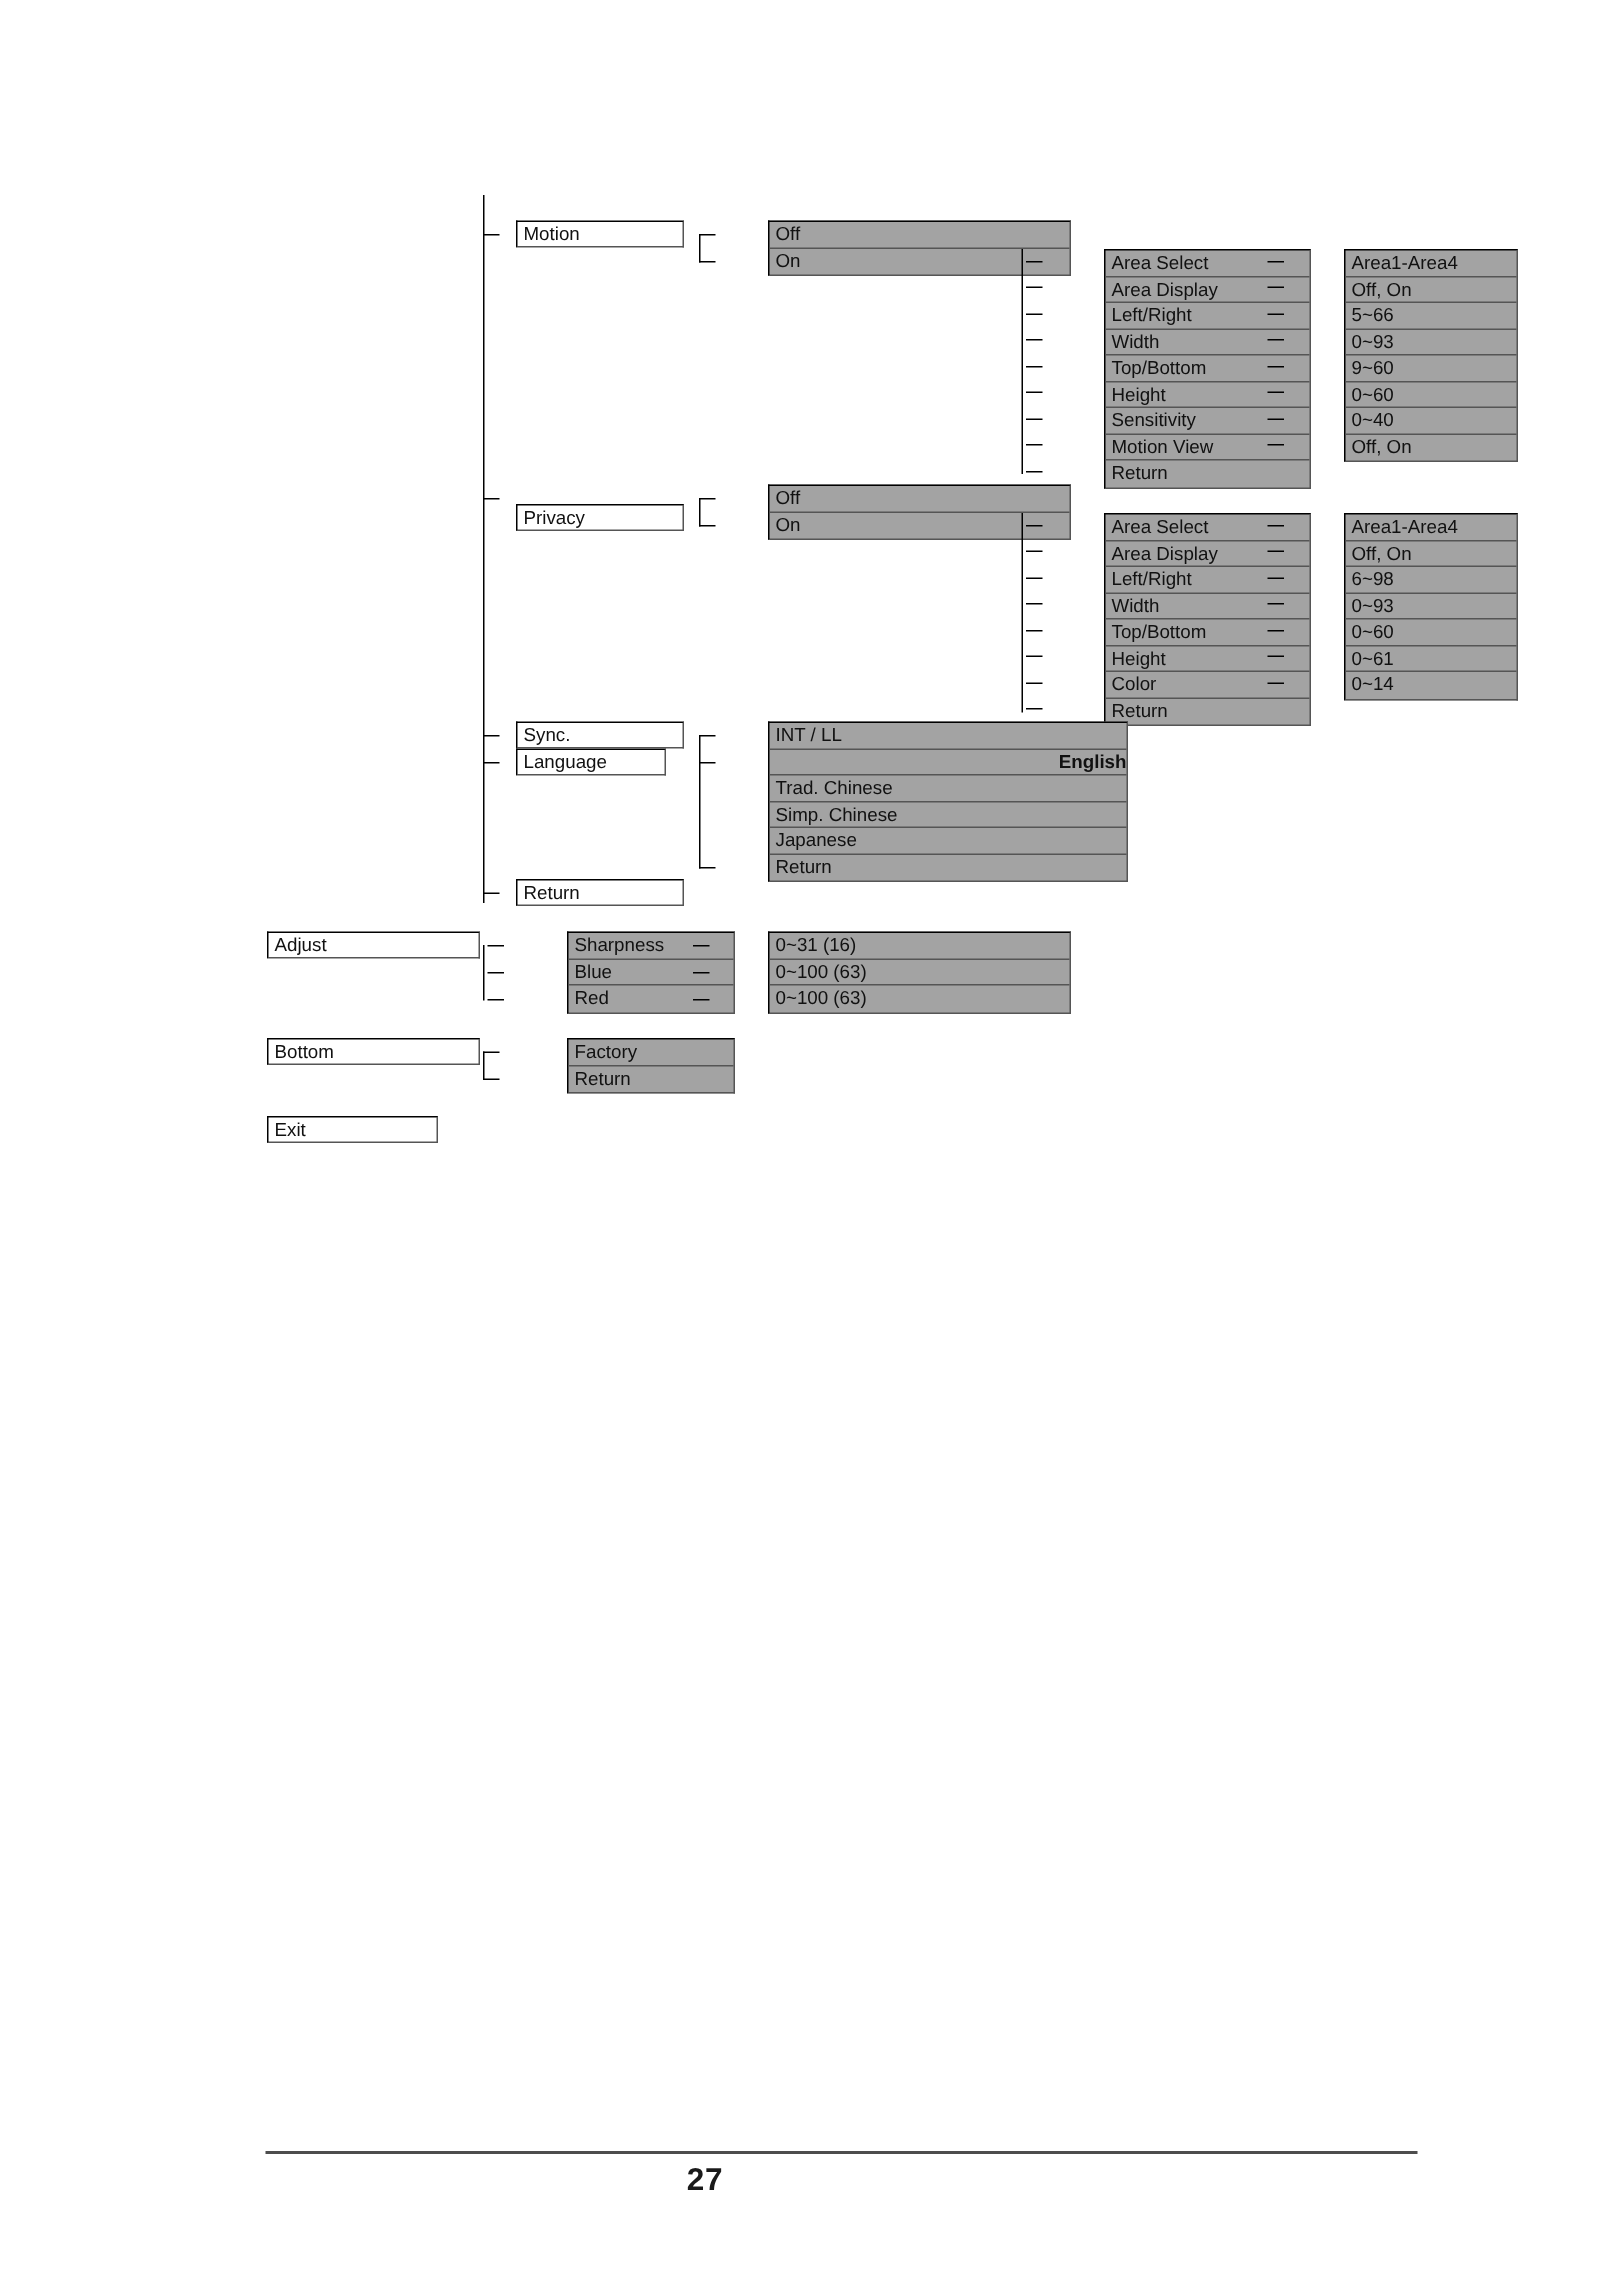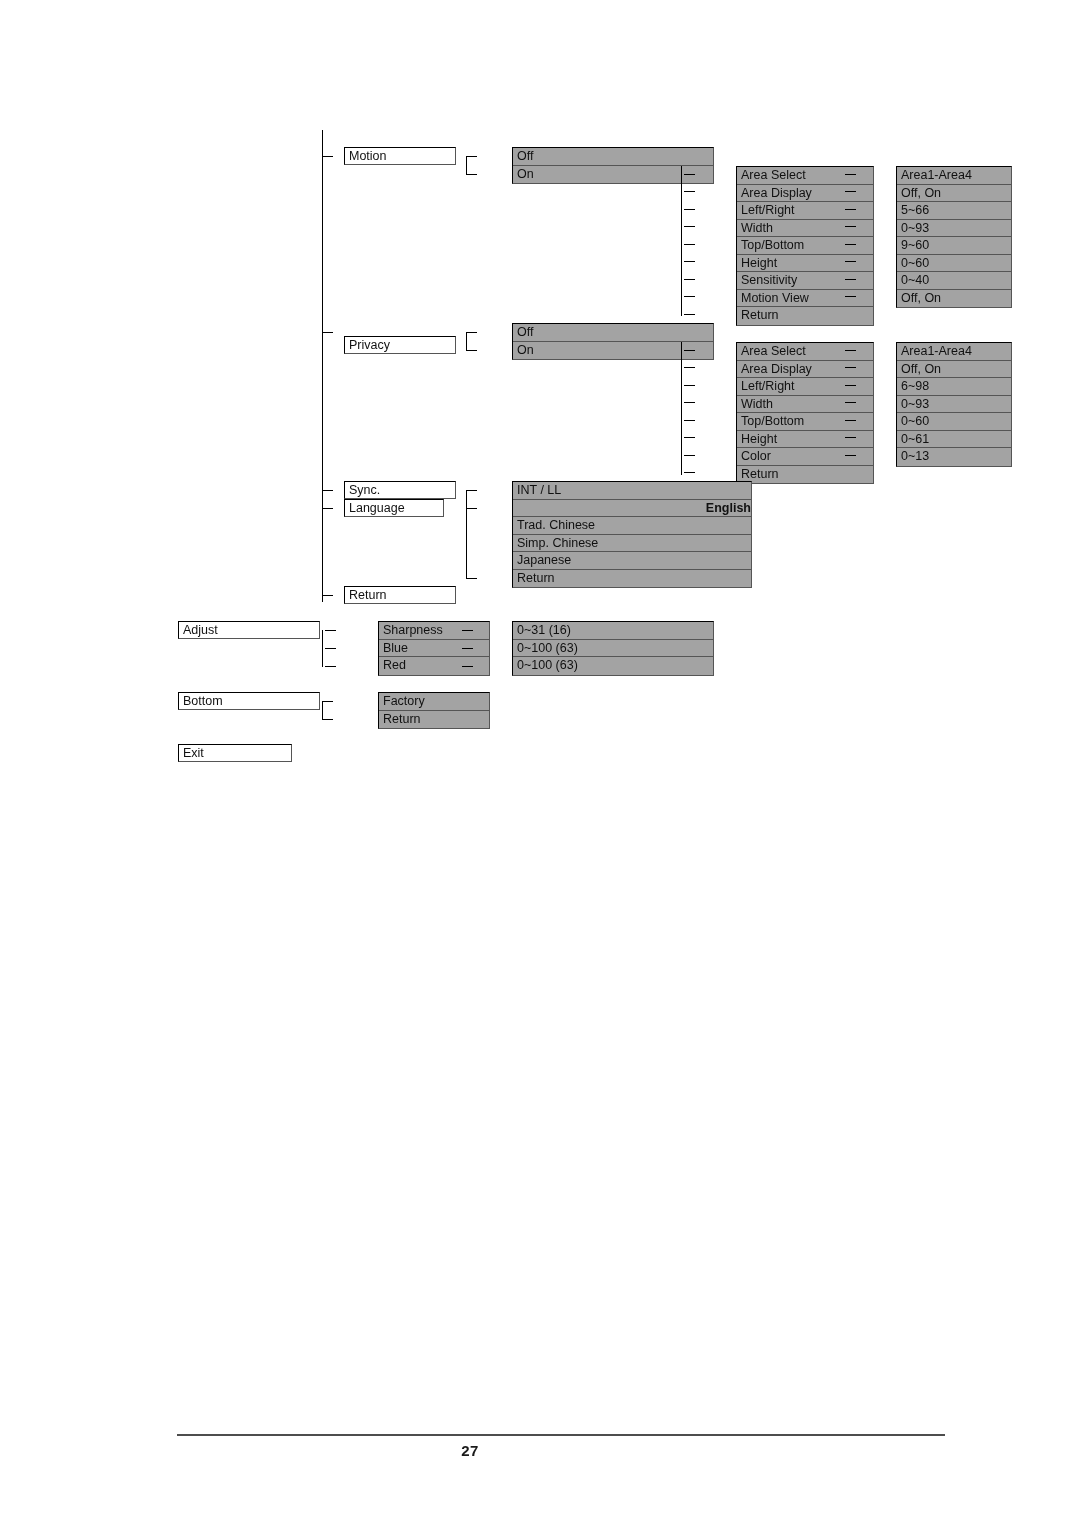--- a/index.html
+++ b/index.html
@@ -82,21 +82,21 @@
     width: 768px;
     height: 2px;
     background: #4d4d4d;
   }
   #page-number {
     position: absolute;
     left: 0;
     top: 1442px;
     width: 940px;
     text-align: center;
-    font-size: 15px;
+    font-size: 21px;
     font-weight: bold;
     letter-spacing: 0.5px;
     color: #1a1a1a;
   }
 </style>
 </head>
 <body>
 
 <div id="page">
 
@@ -200,21 +200,21 @@
   <div class="tick" style="left:845px; top:437px;"></div>
   <div class="tick" style="left:845px; top:455px;"></div>
 
   <div class="stack" style="left:862px; top:342px; width:116px;">
     <div class="row">Area1-Area4</div>
     <div class="row">Off, On</div>
     <div class="row">6~98</div>
     <div class="row">0~93</div>
     <div class="row">0~60</div>
     <div class="row">0~61</div>
-    <div class="row">0~13</div>
+    <div class="row">0~14</div>
   </div>
 
   <div class="tick" style="left:322px; top:490px;"></div>
   <div class="box" style="left:344px; top:481px; width:112px;">Sync.</div>
 
   <div class="tick" style="left:322px; top:508px;"></div>
   <div class="box" style="left:344px; top:499px; width:100px;">Language</div>
 
   <div class="vline" style="left:466px; top:490px; height:89px;"></div>
   <div class="tick" style="left:466px; top:490px;"></div>

